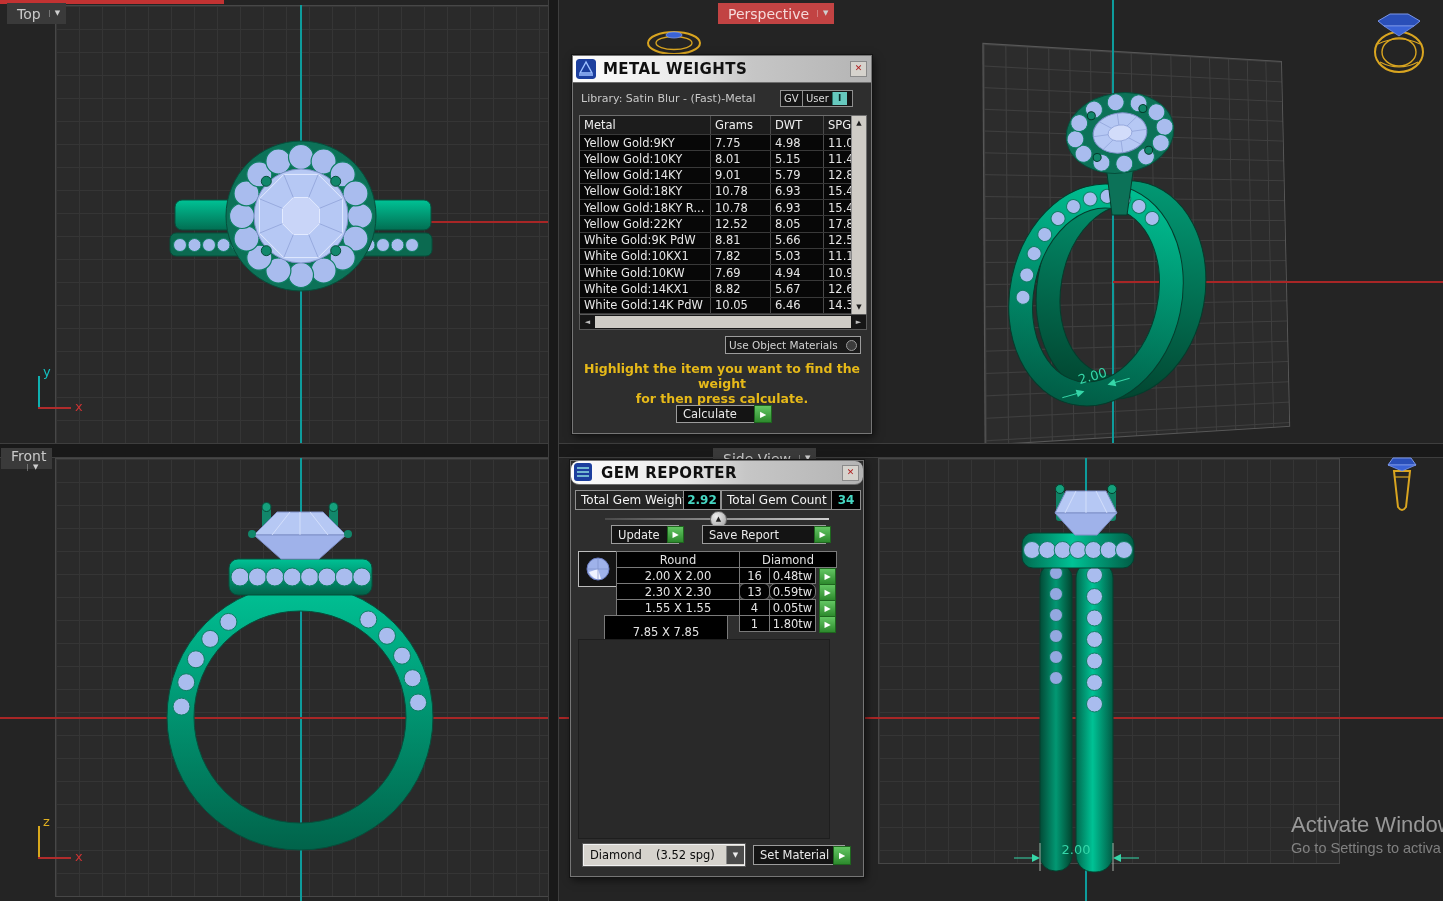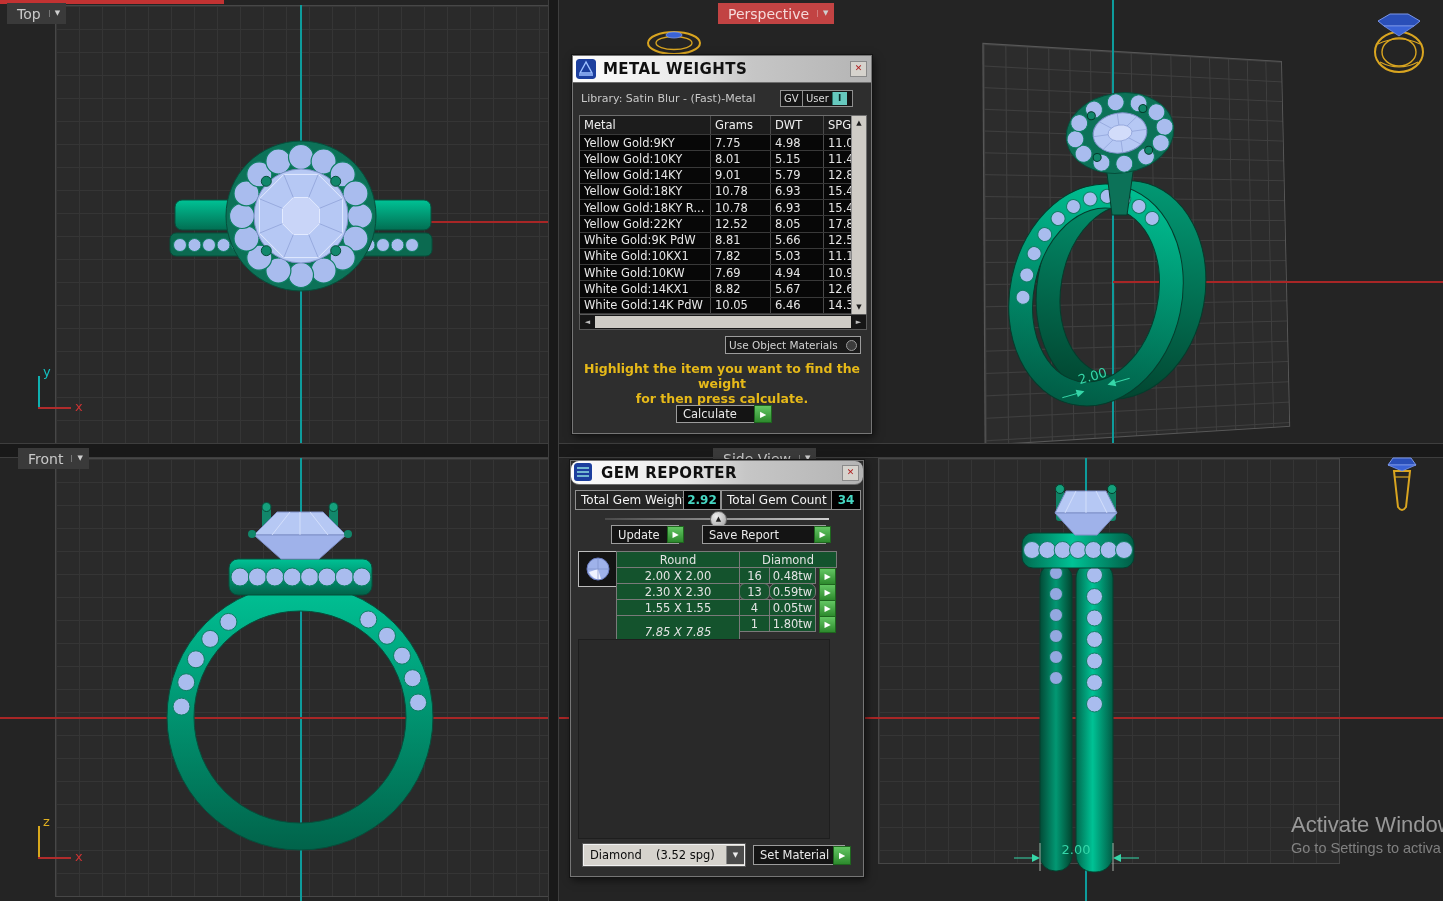--- a/index.html
+++ b/index.html
@@ -92,21 +92,21 @@
   
   .cellL{position:absolute;height:18px;border:1px solid #909090;display:flex;align-items:center;
     padding-left:5px;font-size:12px;color:#f2f2f2;background:#242424;}
   .cellV{position:absolute;height:18px;border:1px solid #909090;background:#000;
     display:flex;align-items:center;justify-content:center;font-size:12px;font-weight:bold;color:#46d6c2;}
   .slider-line{position:absolute;left:34px;top:57px;width:224px;height:2px;
     background:linear-gradient(90deg,#4a4a4a,#cfcfcf);}
   .slider-handle{position:absolute;left:139px;top:50px;width:15px;height:15px;border-radius:50%;
     background:radial-gradient(circle at 35% 30%,#efefef,#9a9a9a);border:1px solid #6a6a6a;
     color:#222;font-size:7px;text-align:center;line-height:15px;cursor:grab;}
-  .gt-head,.gt-cell{border:1px solid #7a7a7a;background:#14532d;display:flex;align-items:center;
+  .gt-head,.gt-cell{border:1px solid #7a7a7a;background:#000000;display:flex;align-items:center;
     justify-content:center;font-size:11.5px;color:#e3e3e3;box-sizing:border-box;}
   .gem-iconbox{position:absolute;left:7px;top:90px;width:38px;height:34px;background:#141414;
     border:1px solid #bcbcbc;display:flex;align-items:center;justify-content:center;}
   .panel{position:absolute;left:7px;top:178px;width:250px;height:198px;background:#292929;border:1px solid #1e1e1e;}
   .ddown{position:absolute;left:12px;top:383px;width:160px;height:20px;background:#d6d3cd;
     border:1px solid #f2f2f2;outline:1px solid #555;display:flex;align-items:center;cursor:pointer;}
   .ddown .nm{font-size:11.5px;color:#0a0a0a;margin-left:6px;}
   .ddown .sp{font-size:11.5px;color:#0a0a0a;margin-left:14px;}
   .ddown .ar{margin-left:auto;width:17px;height:18px;background:#4c4c4c;border-left:1px solid #8a8a8a;
     color:#ececec;font-size:7px;display:flex;align-items:center;justify-content:center;}
@@ -402,21 +402,21 @@
   </svg>
 
   <div class="vp-label" style="left:7px;top:3px;">
     <span>Top</span>
     <span class="vp-dd">▼</span>
   </div>
   <div class="vp-label active" style="left:718px;top:3px;">
     <span>Perspective</span>
     <span class="vp-dd">▼</span>
   </div>
-  <div class="vp-label" style="left:18px;top:448px;">
+  <div class="vp-label" style="left:1px;top:448px;flex-direction:column;">
     <span>Front</span>
     <span class="vp-dd">▼</span>
   </div>
   <div class="vp-label" style="left:713px;top:448px;z-index:6;">
     <span>Side View</span>
     <span class="vp-dd">▼</span>
   </div>
 
   <div class="ax" style="left:30px;top:368px;">
     <div class="v" style="background:#0fb0b0;"></div>
@@ -617,21 +617,21 @@
     <div class="gt-cell" style="position:absolute;left:45px;top:122px;width:124px;height:17px;">2.30 X 2.30</div>
     <div class="gt-cell" style="position:absolute;left:168px;top:122px;width:31px;height:17px;border-radius:6px;">13</div>
     <div class="gt-cell" style="position:absolute;left:198px;top:122px;width:47px;height:17px;border-radius:7px;">0.59tw</div>
     <div class="go" style="left:248px;top:123px;">▶</div>
 
     <div class="gt-cell" style="position:absolute;left:45px;top:138px;width:124px;height:17px;">1.55 X 1.55</div>
     <div class="gt-cell" style="position:absolute;left:168px;top:138px;width:31px;height:17px;">4</div>
     <div class="gt-cell" style="position:absolute;left:198px;top:138px;width:47px;height:17px;">0.05tw</div>
     <div class="go" style="left:248px;top:139px;">▶</div>
 
-    <div class="gt-cell" style="position:absolute;left:45px;top:154px;width:124px;height:34px;font-style:italic;">7.85 X 7.85</div>
+    <div class="gt-cell" style="position:absolute;left:33px;top:154px;width:124px;height:34px;">7.85 X 7.85</div>
     <div class="gt-cell" style="position:absolute;left:168px;top:154px;width:31px;height:17px;">1</div>
     <div class="gt-cell" style="position:absolute;left:198px;top:154px;width:47px;height:17px;">1.80tw</div>
     <div class="go" style="left:248px;top:155px;">▶</div>
 
     <div class="panel"></div>
 
     <div class="ddown">
       <span class="nm">Diamond</span>
       <span class="sp">(3.52 spg)</span>
       <span class="ar">▼</span>

